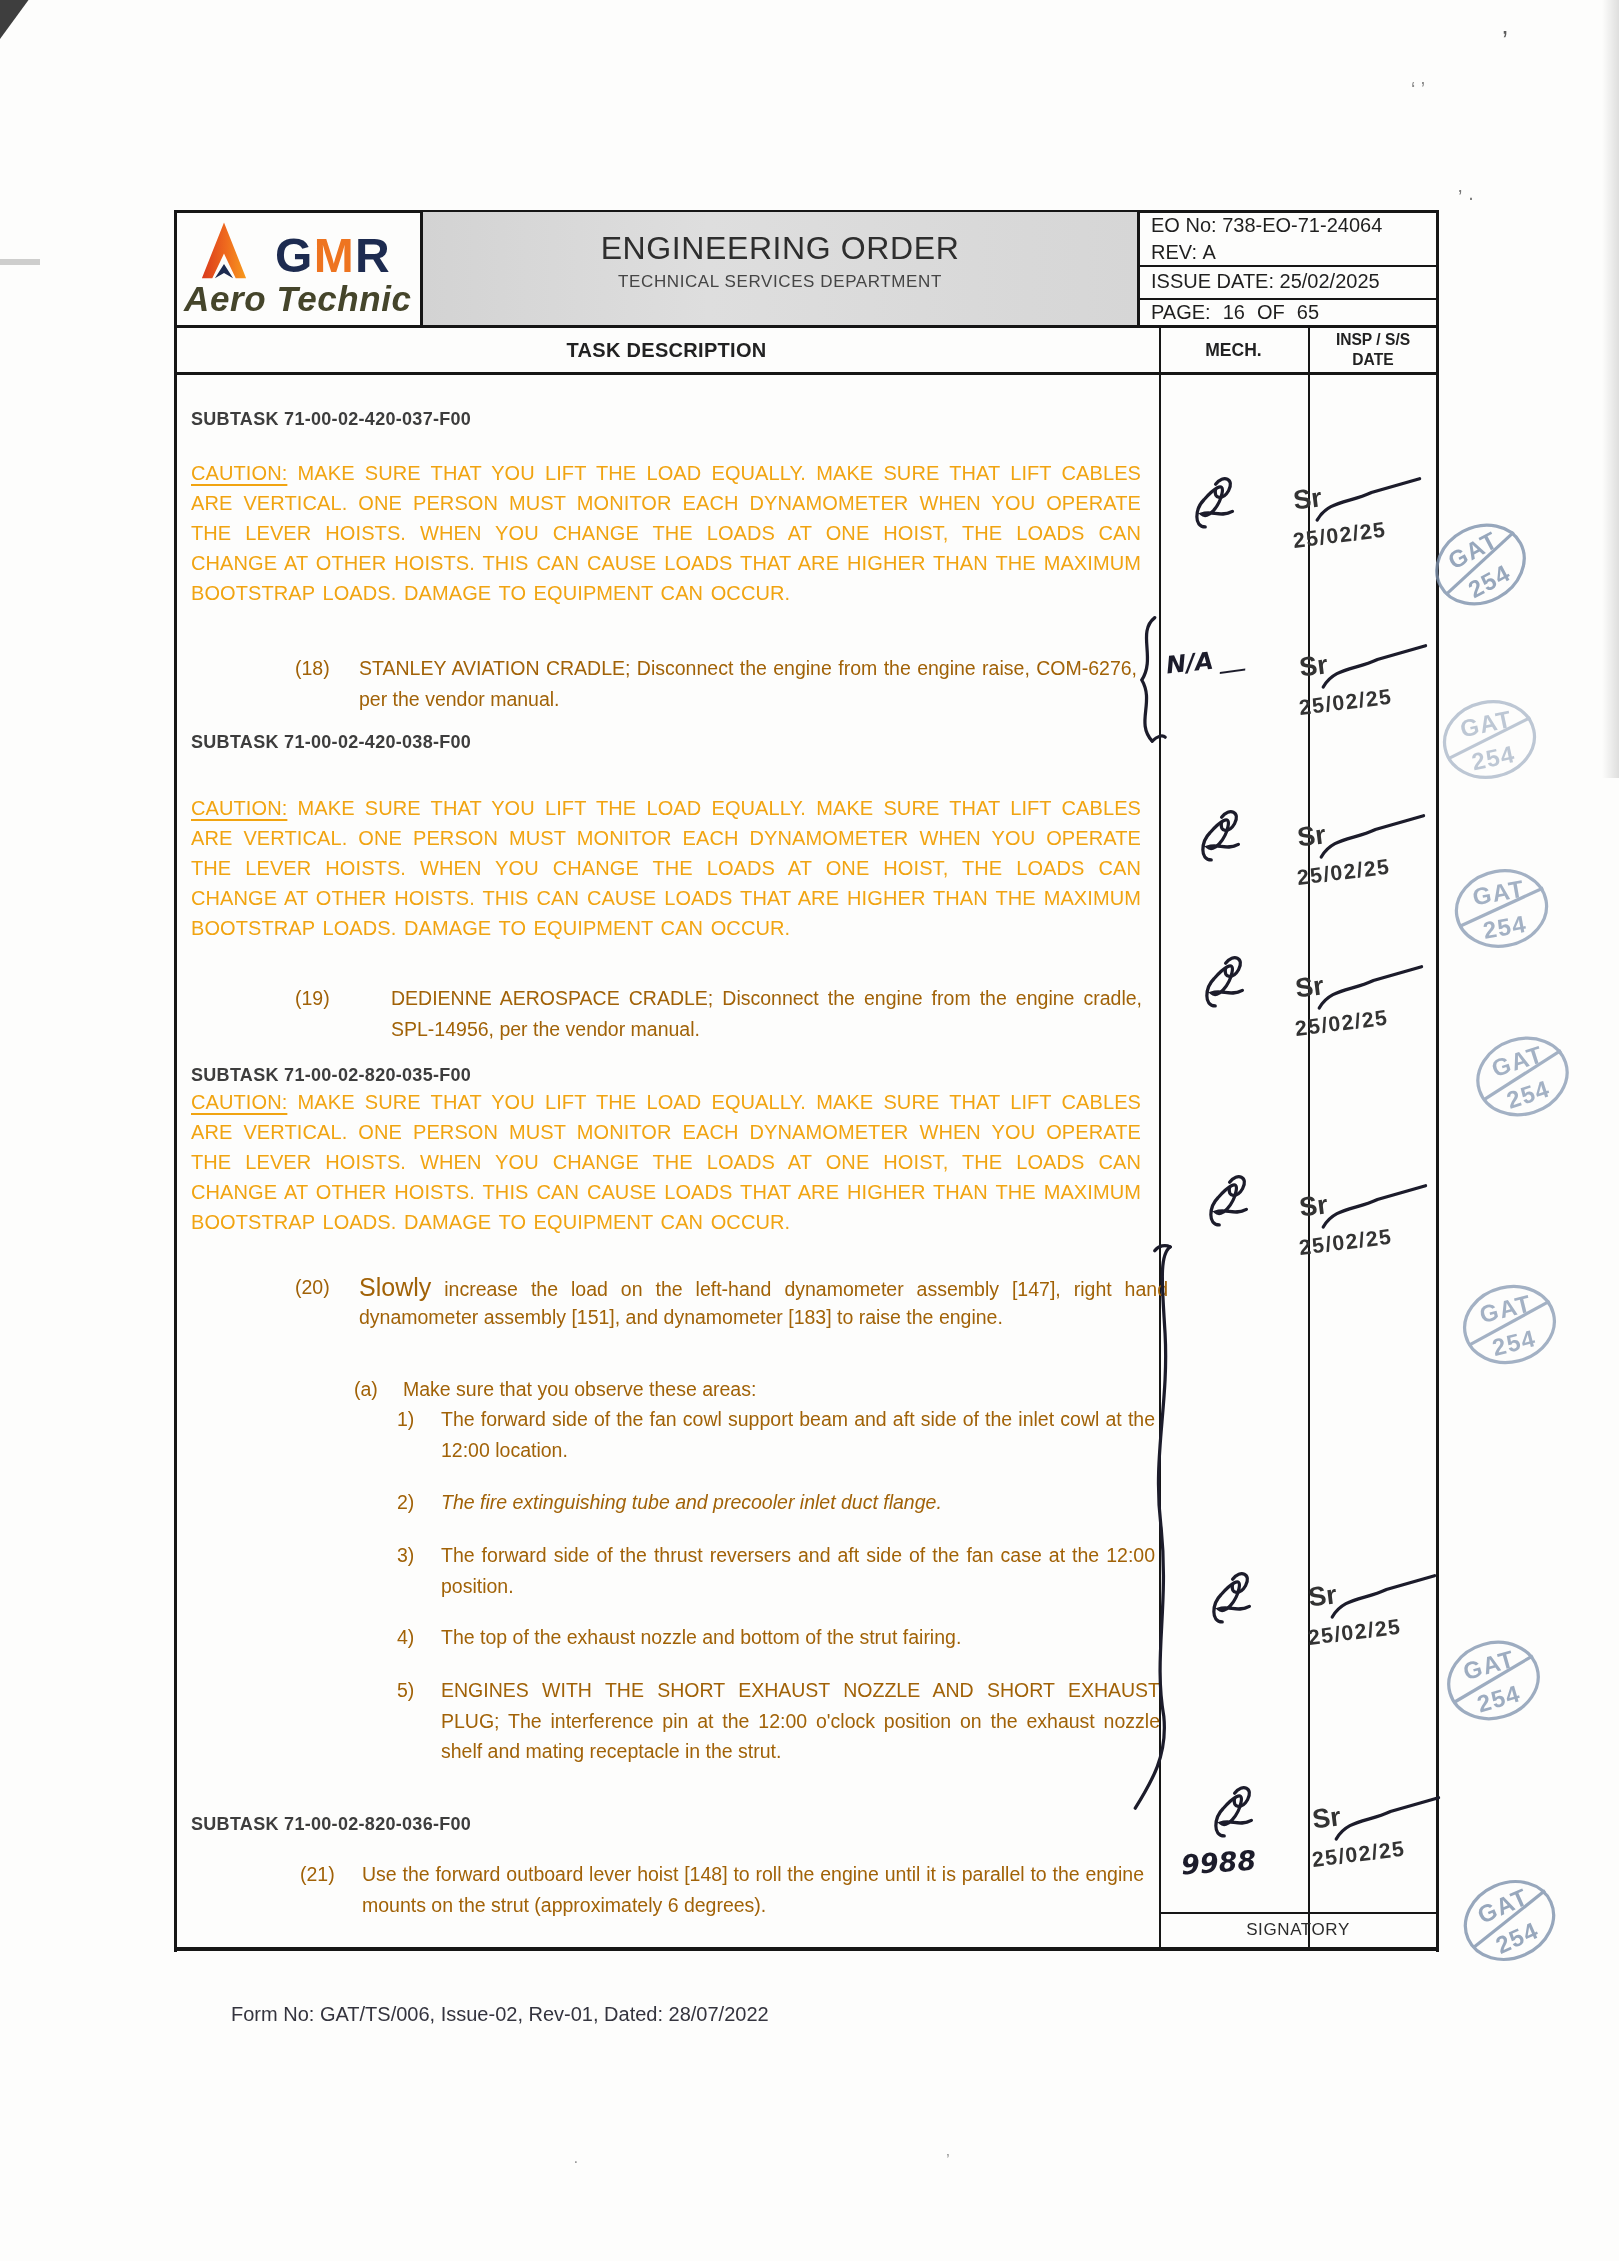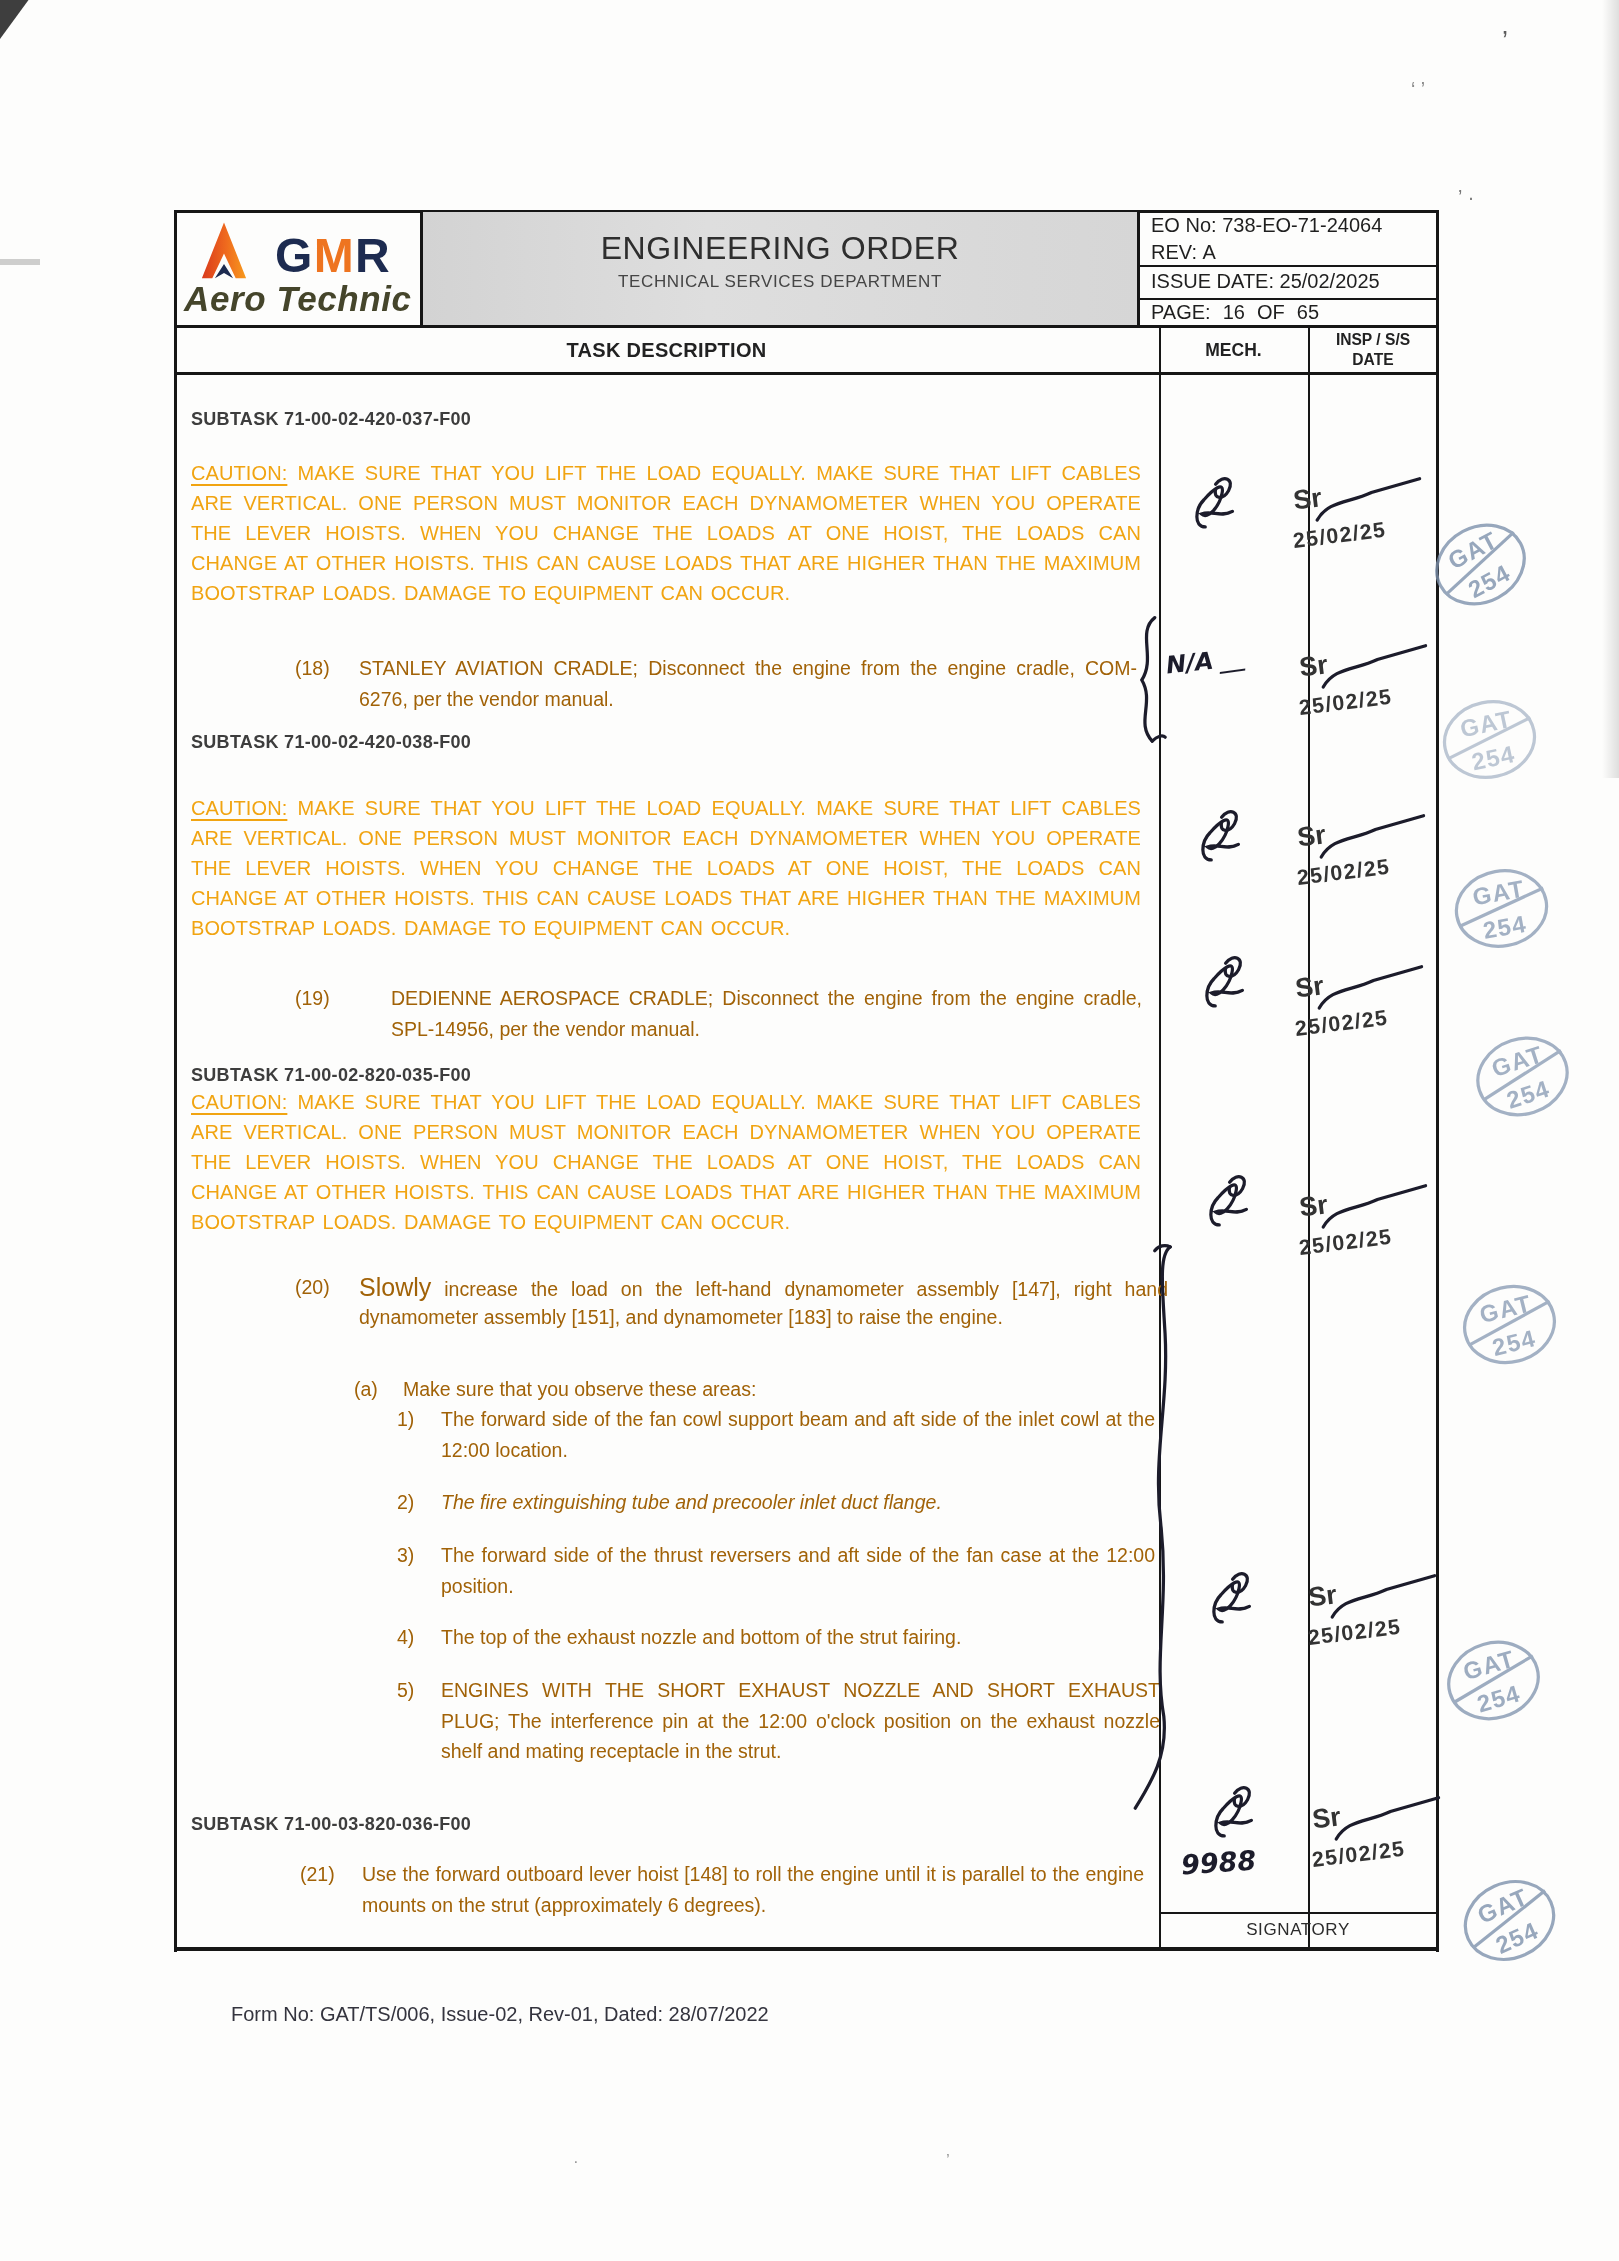--- a/index.html
+++ b/index.html
@@ -106,21 +106,21 @@
   <div class="colhdr" style="left:174px;top:339px;width:985px;text-align:center;font-size:20px;letter-spacing:0.3px;">TASK DESCRIPTION</div>
   <div class="colhdr" style="left:1160px;top:340px;width:147px;text-align:center;font-size:17.5px;">MECH.</div>
   <div class="colhdr" style="left:1310px;top:330px;width:126px;text-align:center;font-size:15.6px;line-height:19.5px;"><span>INSP / S/S</span><br><span>DATE</span></div>
 
   <div class="subtask" style="left:191px;top:409px;">SUBTASK 71-00-02-420-037-F00</div>
 
   <div class="caution" style="top:458px;"><u>CAUTION:</u> <span>MAKE SURE THAT YOU LIFT THE LOAD EQUALLY. MAKE SURE THAT LIFT CABLES ARE VERTICAL. ONE PERSON MUST MONITOR EACH DYNAMOMETER WHEN YOU OPERATE THE LEVER HOISTS. WHEN YOU CHANGE THE LOADS AT ONE HOIST, THE LOADS CAN CHANGE AT OTHER HOISTS. THIS CAN CAUSE LOADS THAT ARE HIGHER THAN THE MAXIMUM BOOTSTRAP LOADS. DAMAGE TO EQUIPMENT CAN OCCUR.</span></div>
 
   <div class="item" style="left:295px;top:653px;width:847px;">
     <span class="num">(18)</span>
-    <span class="txt" style="width:778px;">STANLEY AVIATION CRADLE; Disconnect the engine from the engine cradle, COM-6276, per the vendor manual.</span>
+    <span class="txt" style="width:778px;">STANLEY AVIATION CRADLE; Disconnect the engine from the engine raise, COM-6276, per the vendor manual.</span>
   </div>
 
   <div class="subtask" style="left:191px;top:732px;">SUBTASK 71-00-02-420-038-F00</div>
 
   <div class="caution" style="top:793px;"><u>CAUTION:</u> <span>MAKE SURE THAT YOU LIFT THE LOAD EQUALLY. MAKE SURE THAT LIFT CABLES ARE VERTICAL. ONE PERSON MUST MONITOR EACH DYNAMOMETER WHEN YOU OPERATE THE LEVER HOISTS. WHEN YOU CHANGE THE LOADS AT ONE HOIST, THE LOADS CAN CHANGE AT OTHER HOISTS. THIS CAN CAUSE LOADS THAT ARE HIGHER THAN THE MAXIMUM BOOTSTRAP LOADS. DAMAGE TO EQUIPMENT CAN OCCUR.</span></div>
 
   <div class="item" style="left:295px;top:983px;width:847px;gap:32px;">
     <span class="num">(19)</span>
     <span class="txt" style="width:778px;">DEDIENNE AEROSPACE CRADLE; Disconnect the engine from the engine cradle, SPL-14956, per the vendor manual.</span>
   </div>
@@ -153,21 +153,21 @@
   </div>
   <div class="item" style="left:397px;top:1622px;">
     <span class="num" style="flex-basis:44px;">4)</span>
     <span class="txt" style="width:714px;">The top of the exhaust nozzle and bottom of the strut fairing.</span>
   </div>
   <div class="item" style="left:397px;top:1675px;">
     <span class="num" style="flex-basis:44px;">5)</span>
     <span class="txt" style="width:719px;">ENGINES WITH THE SHORT EXHAUST NOZZLE AND SHORT EXHAUST PLUG; The interference pin at the 12:00 o'clock position on the exhaust nozzle shelf and mating receptacle in the strut.</span>
   </div>
 
-  <div class="subtask" style="left:191px;top:1814px;">SUBTASK 71-00-03-820-036-F00</div>
+  <div class="subtask" style="left:191px;top:1814px;">SUBTASK 71-00-02-820-036-F00</div>
 
   <div class="item" style="left:300px;top:1859px;width:876px;">
     <span class="num" style="flex-basis:62px;">(21)</span>
     <span class="txt" style="width:782px;">Use the forward outboard lever hoist [148] to roll the engine until it is parallel to the engine mounts on the strut (approximately 6 degrees).</span>
   </div>
 
   <svg class="ink-svg" style="left:1126px;top:615px;" width="42" height="130" viewBox="0 0 64 200">
     <path d="M44,4 C16,26 46,66 24,100 C44,134 14,166 40,194" stroke-width="4"></path>
     <path d="M40,194 C48,186 56,184 60,188" stroke-width="4"></path>
   </svg>

